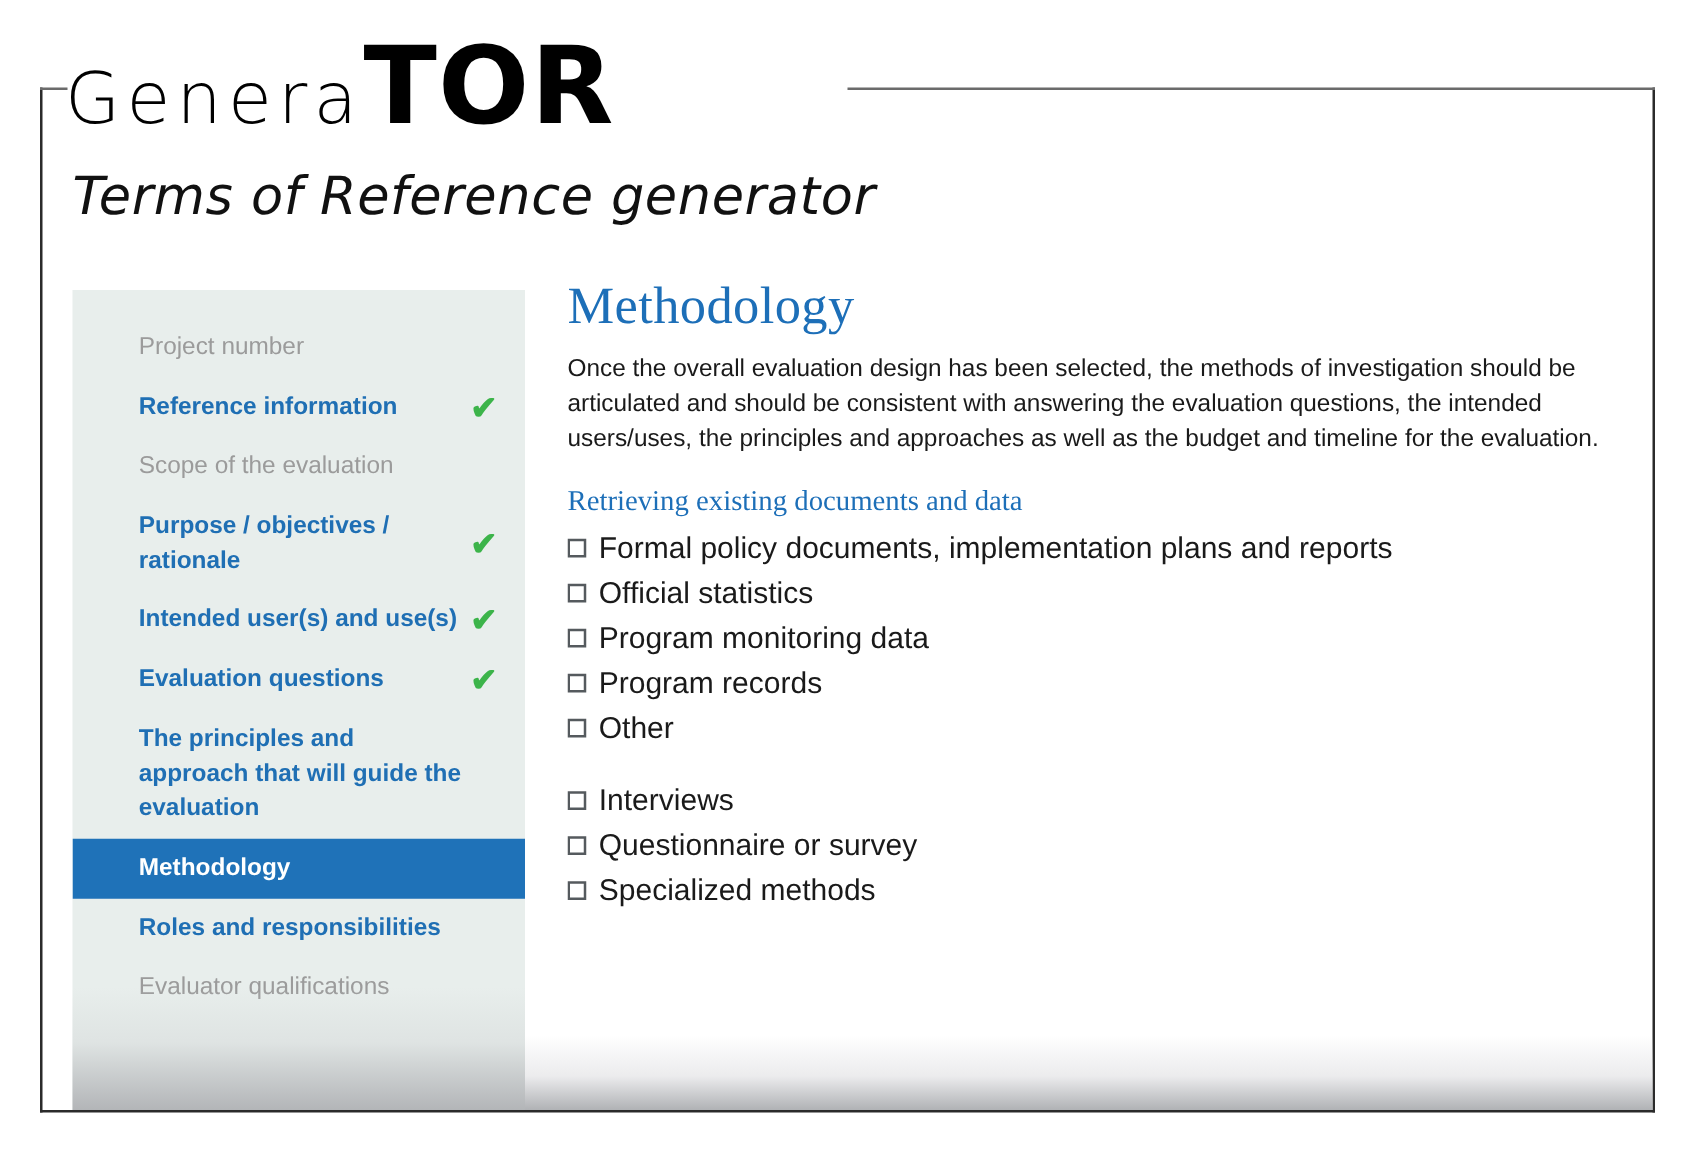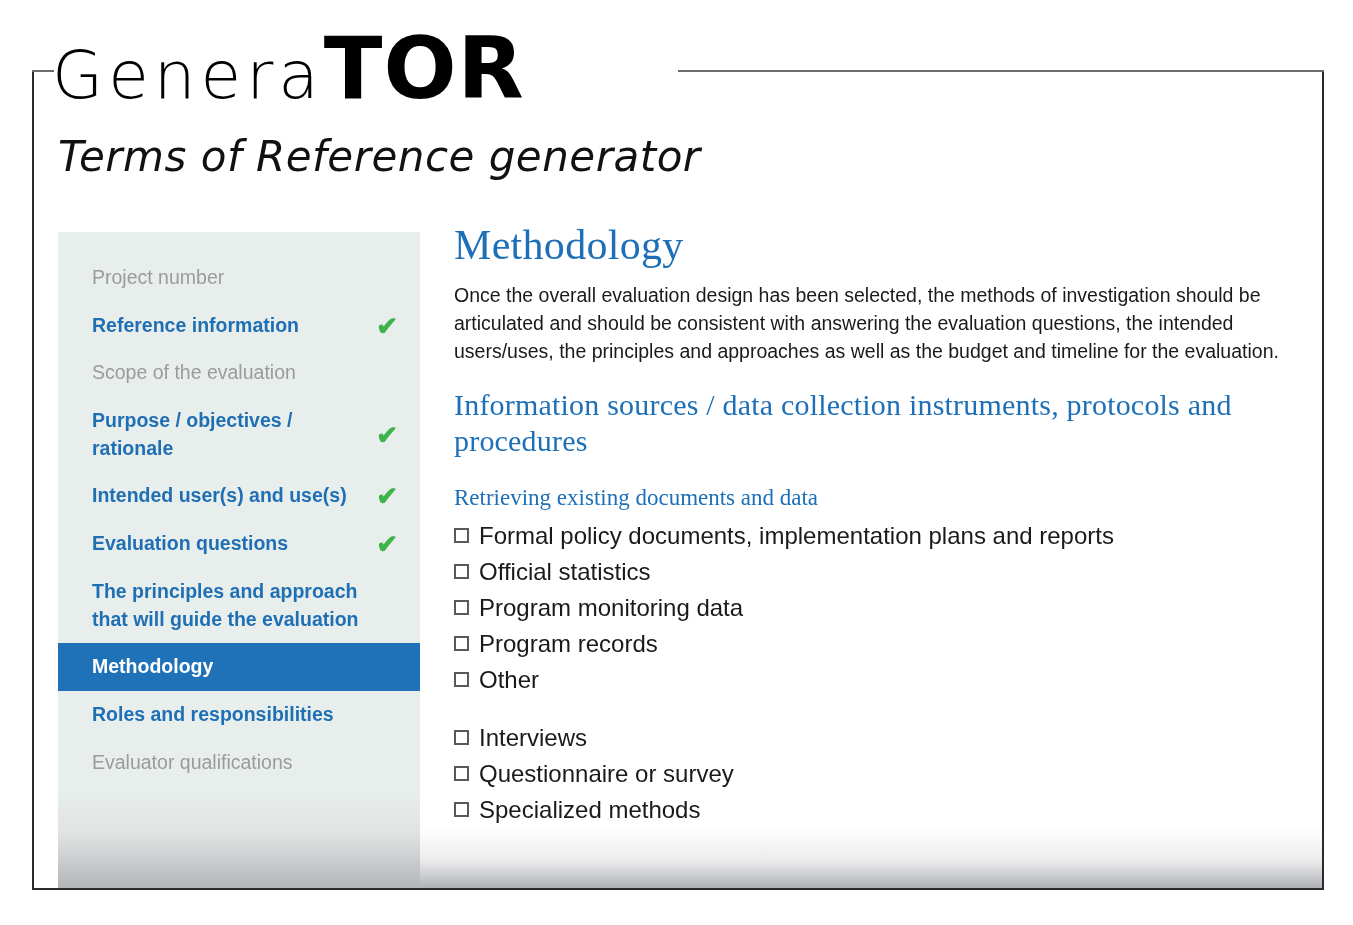--- a/index.html
+++ b/index.html
@@ -61,21 +61,21 @@
   .logo-text {
     font-family: "DejaVu Sans", sans-serif;
     font-size: 88px;
     line-height: 1;
     white-space: nowrap;
     color: #000000;
   }
   .logo-light {
     font-weight: 200;
     letter-spacing: 5px;
-    font-size: 66px;
+    font-size: 57px;
   }
   .logo-bold {
     font-weight: 700;
     letter-spacing: 1px;
     font-size: 86px;
   }
   .tagline {
     position: absolute;
     left: 58px; top: 132px;
     font-family: "DejaVu Sans", sans-serif;
@@ -111,21 +111,21 @@
   .nav-item {
     position: relative;
     padding: 10px 44px 10px 34px;
     font-size: 19.5px;
     line-height: 1.42;
     cursor: pointer;
     min-height: 44px;
     display: flex;
     align-items: center;
   }
-  .nav-item .nav-label { display: block; }
+  .nav-item .nav-label { display: block; margin-left: 19px; }
   .nav-item.disabled {
     color: #9b9b9b;
     font-weight: 400;
     cursor: default;
   }
   .nav-item.enabled {
     color: #1f6fb4;
     font-weight: 700;
   }
   .nav-item.active {
@@ -284,21 +284,20 @@
           <div class="nav-item disabled">
             <span class="nav-label">Evaluator qualifications</span>
           </div>
         </div>
     </nav>
     <div class="sidebar-fade"></div>
 
     <main class="content">
       <h1 class="page-title">Methodology</h1>
       <p class="body-para">Once the overall evaluation design has been selected, the methods of investigation should be articulated and should be consistent with answering the evaluation questions, the intended users/uses, the principles and approaches as well as the budget and timeline for the evaluation.</p>
-      <h2 class="section-title">Information sources / data collection instruments, protocols and procedures</h2>
       <div id="groups">
           <div class="group">
             <h3 class="group-title">Retrieving existing documents and data</h3>
             <label class="check-row">
               <span class="checkbox"></span>
               <span class="check-label">Formal policy documents, implementation plans and reports</span>
             </label>
             <label class="check-row">
               <span class="checkbox"></span>
               <span class="check-label">Official statistics</span>

